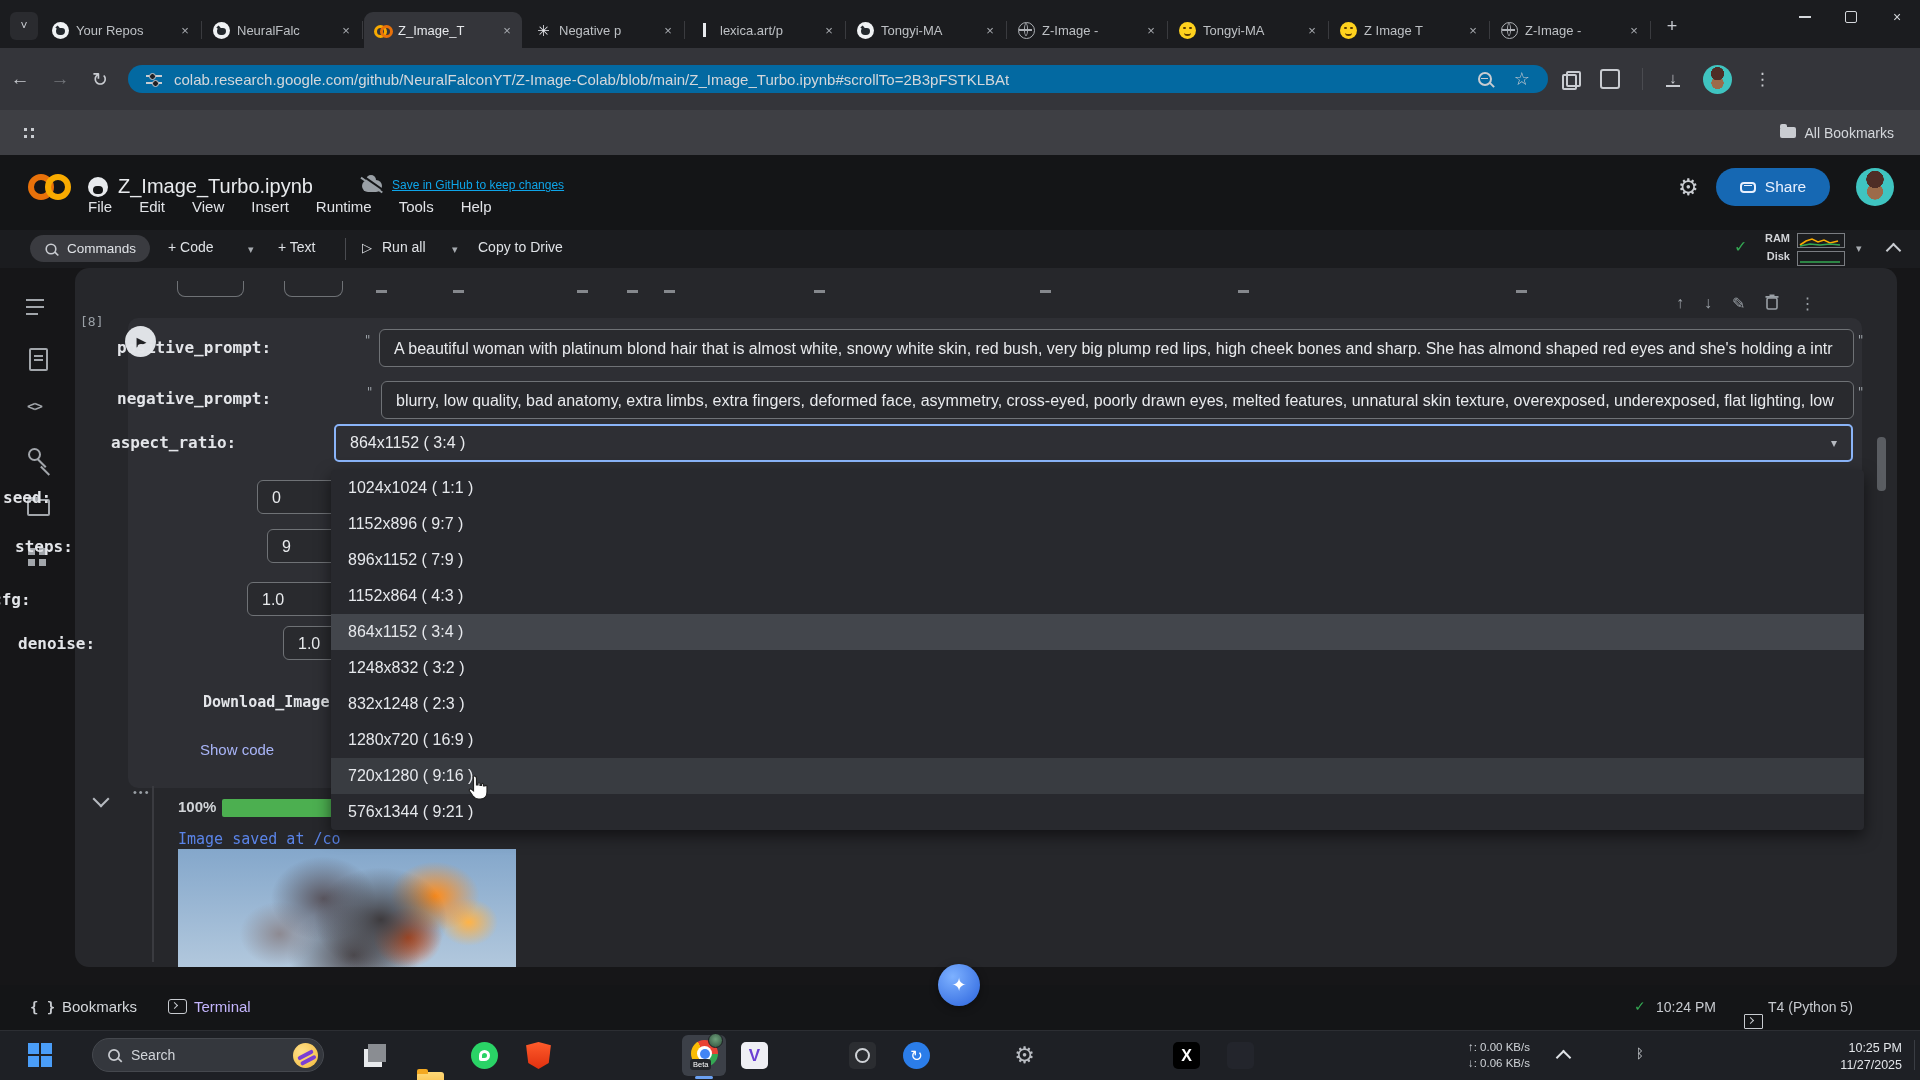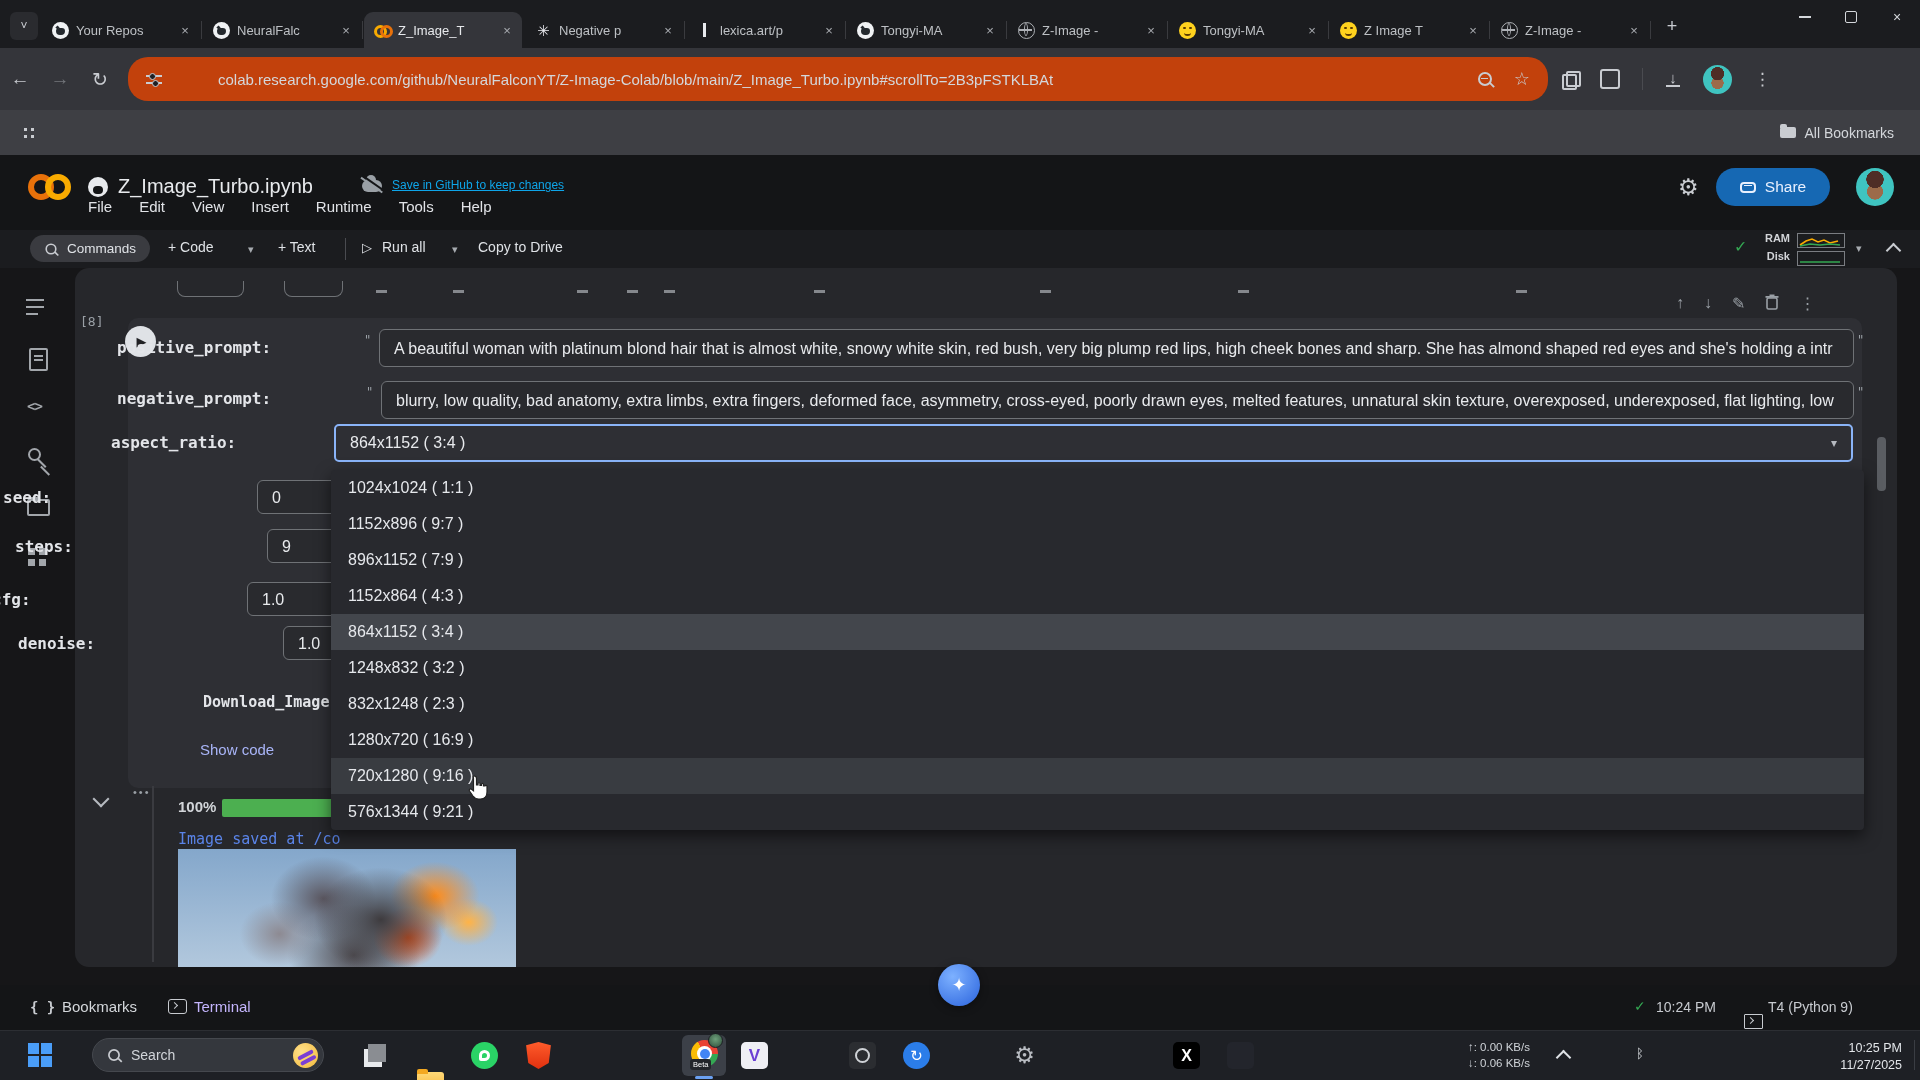--- a/index.html
+++ b/index.html
@@ -30,21 +30,21 @@
   .fav.cur:after{content:"";position:absolute;left:7px;top:1px;width:2.5px;height:14px;background:#e8eaed;}
   .fav.gl{border:1.6px solid #aeb1b6;border-radius:50%;box-sizing:border-box;}
   .fav.gl:before{content:"";position:absolute;left:0px;top:6.5px;width:13px;height:1.5px;background:#aeb1b6;}
   .fav.gl:after{content:"";position:absolute;left:4.5px;top:0px;width:4px;height:13px;border:1.5px solid #aeb1b6;border-radius:50%;box-sizing:border-box;}
   .fav.hf{background:#ffd21e;border-radius:50%;}
   .fav.hf:before{content:"";position:absolute;left:4px;top:5px;width:2.5px;height:2.5px;border-radius:50%;background:#5b3a00;box-shadow:6px 0 0 #5b3a00;}
   .fav.hf:after{content:"";position:absolute;left:5px;top:8px;width:7px;height:4px;border-bottom:2px solid #5b3a00;border-radius:0 0 6px 6px;}
   .toolbar{left:0;top:48px;width:1920px;height:62px;background:#34353a;display:flex;align-items:center;}
   .navic{color:#c9ccd1;font-size:19px;width:40px;text-align:center;}
   .navic.dim{color:#74777c;}
-  .omnibox{width:1420px;height:44px;margin-left:8px;border-radius:20px;background:#c2410c;display:flex;align-items:center;color:#d4d7db;gap:44px;}
+  .omnibox{width:1420px;height:28px;margin-left:8px;border-radius:20px;background:#0369a1;display:flex;align-items:center;color:#d4d7db;}
   .tune{width:16px;height:12px;margin:0 12px 0 18px;background:linear-gradient(#c9ccd1,#c9ccd1) 0 2px/16px 2px no-repeat,linear-gradient(#c9ccd1,#c9ccd1) 0 9px/16px 2px no-repeat;position:relative;}
   .tune:before{content:"";position:absolute;left:3px;top:0px;width:5px;height:5px;border-radius:50%;background:#1e1f23;border:1.5px solid #c9ccd1;}
   .tune:after{content:"";position:absolute;right:3px;top:7px;width:5px;height:5px;border-radius:50%;background:#1e1f23;border:1.5px solid #c9ccd1;}
   .url{font-size:15px;white-space:nowrap;overflow:hidden;flex:1;}
   .mag{width:10px;height:10px;border:2px solid #c9ccd1;border-radius:50%;position:relative;display:inline-block;}
   .mag:after{content:"";position:absolute;left:9px;top:10px;width:6px;height:2px;background:#c9ccd1;transform:rotate(45deg);}
   .mag.minus:before{content:"";position:absolute;left:1.5px;top:3.5px;width:7px;height:1.6px;background:#c9ccd1;}
   .obicons{display:flex;align-items:center;gap:22px;margin:0 18px 0 10px;}
   .star{font-size:18px;color:#c9ccd1;}
   .extic{width:16px;height:16px;border:2px solid #c9ccd1;border-radius:3px;position:relative;}
@@ -441,21 +441,21 @@
 
   <div class="abs cfooter"></div>
   <div class="abs braces" style="left:30px;top:999px;">{ }</div>
   <div class="abs" style="left:62px;top:998px;font-size:15px;color:#d4d7db;">Bookmarks</div>
   <div class="abs termic" style="left:168px;top:999px;"></div>
   <div class="abs" style="left:194px;top:998px;font-size:15px;color:#c4b5fd;">Terminal</div>
   <div class="abs sparkle">✦</div>
   <div class="abs gcheck" style="left:1634px;top:998px;font-size:14px;">✓</div>
   <div class="abs" style="left:1656px;top:999px;font-size:14px;color:#c8cbd0;">10:24 PM</div>
   <div class="abs termic" style="left:1744px;top:999px;border-radius:1px;"></div>
-  <div class="abs" style="left:1768px;top:999px;font-size:14px;color:#c8cbd0;">T4 (Python 9)</div>
+  <div class="abs" style="left:1768px;top:999px;font-size:14px;color:#c8cbd0;">T4 (Python 5)</div>
 
   <div class="abs taskbar"></div>
   <div class="abs startic"></div>
   <div class="abs searchpill">
     <span class="mag" style="margin:0 10px 0 14px;transform:scale(.85);"></span>
     <span>Search</span>
     <span class="slogo"></span>
   </div>
 
   <div class="abs tk tk-taskview" style="left:363px;"></div>

